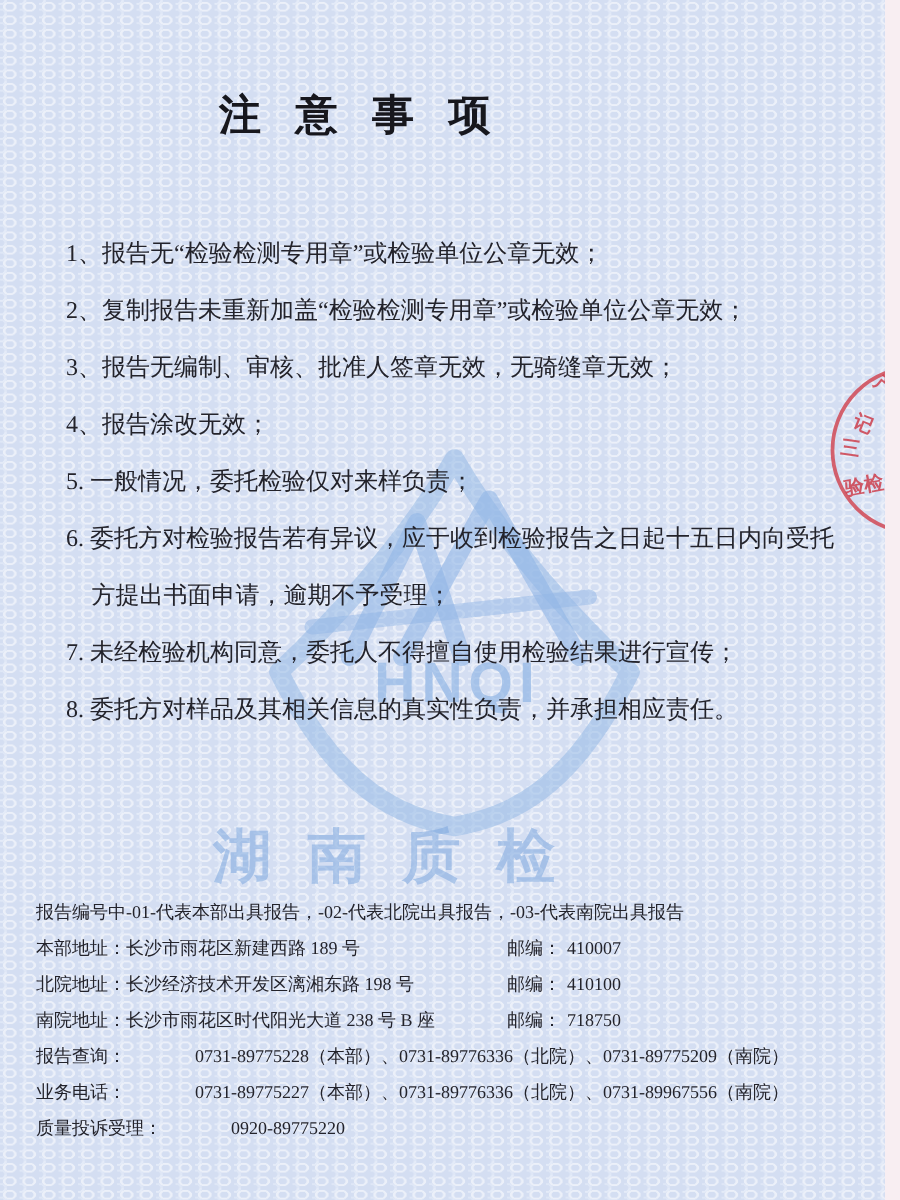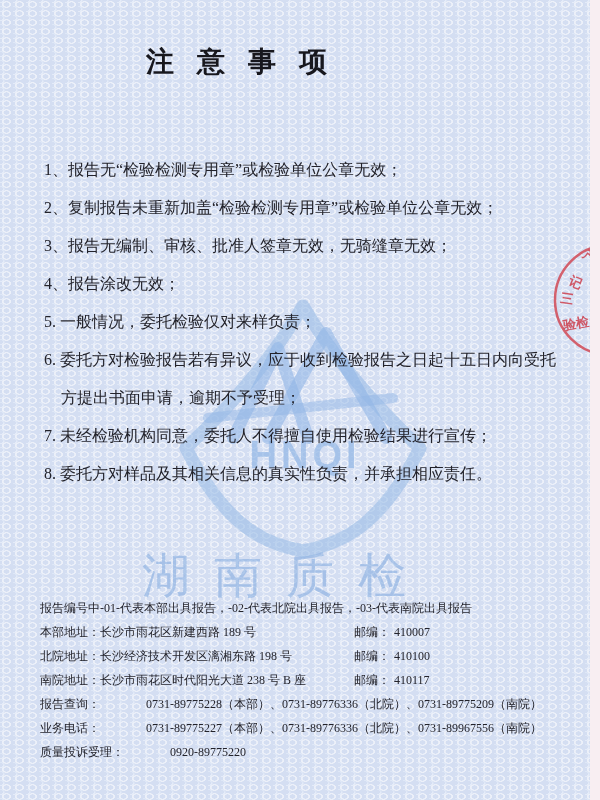--- a/index.html
+++ b/index.html
@@ -11,44 +11,44 @@
       radial-gradient(ellipse 5.5px 4px at 0px 0px, rgba(248,250,255,0) 50%, rgba(244,248,254,0.5) 56%, rgba(244,248,254,0.5) 80%, rgba(248,250,255,0) 86%),
       radial-gradient(ellipse 5.5px 4px at 0px 9px, rgba(248,250,255,0) 50%, rgba(236,242,252,0.45) 56%, rgba(236,242,252,0.45) 80%, rgba(248,250,255,0) 86%);
     background-size:13px 9px;
     font-family:"Liberation Serif","DejaVu Serif",serif;
   }
   .edge-right {
     position:absolute; right:0; top:0; width:10px; height:100%;
     background:#f8eef2; z-index:6;
   }
   .page-title {
-    position:absolute; top:43px; left:0; width:481px;
+    position:absolute; top:58px; left:0; width:481px;
     text-align:center; font-size:28px; font-weight:bold;
     letter-spacing:8px; color:#17171d; z-index:2;
   }
   .notices {
     position:absolute; top:158px; left:44px; width:540px;
     font-size:16px; color:#23232b; z-index:2;
   }
   .notice-line { line-height:24px; margin-bottom:14px; white-space:nowrap; }
   .notice-line.cont { padding-left:17px; }
   .footer {
-    position:absolute; top:596px; left:40px; width:552px;
+    position:absolute; top:596px; left:24px; width:552px;
     font-size:12px; color:#23232b; z-index:3;
   }
   .f-row { line-height:24px; white-space:nowrap; display:flex; }
   .addr-main { width:314px; }
   .postal-label { }
   .postal-value { margin-left:4px; }
   .phone-value { margin-left:2px;padding-left:44px; }
   
   .logo-wm { position:absolute; left:178px; top:298px; z-index:0; }
   .brand-wm {
     position:absolute; left:142px; top:544px; z-index:1;
-    font-size:48px; font-weight:normal; letter-spacing:24px;
+    font-size:39px; font-weight:bold; letter-spacing:24px;
     color:rgba(125,168,222,0.55); white-space:nowrap;
   }
   .stamp { position:absolute; left:540px; top:228px; z-index:4; }
 </style>
 </head>
 <body>
 
 <div class="page">
 
   <svg class="logo-wm" width="255" height="262" viewBox="0 0 255 262">
@@ -106,21 +106,21 @@
       </span>
       <span class="postal-label">邮编：</span>
       <span class="postal-value">410100</span>
     </div>
 
     <div class="f-row">
       <span class="addr-main">
         <span>南院地址：</span><span>长沙市雨花区时代阳光大道 238 号 B 座</span>
       </span>
       <span class="postal-label">邮编：</span>
-      <span class="postal-value">410117</span>
+      <span class="postal-value">718750</span>
     </div>
 
     <div class="f-row">
       <span>报告查询：</span>
       <span class="phone-value">0731-89775228（本部）、0731-89776336（北院）、0731-89775209（南院）</span>
     </div>
     <div class="f-row">
       <span>业务电话：</span>
       <span class="phone-value">0731-89775227（本部）、0731-89776336（北院）、0731-89967556（南院）</span>
     </div>

